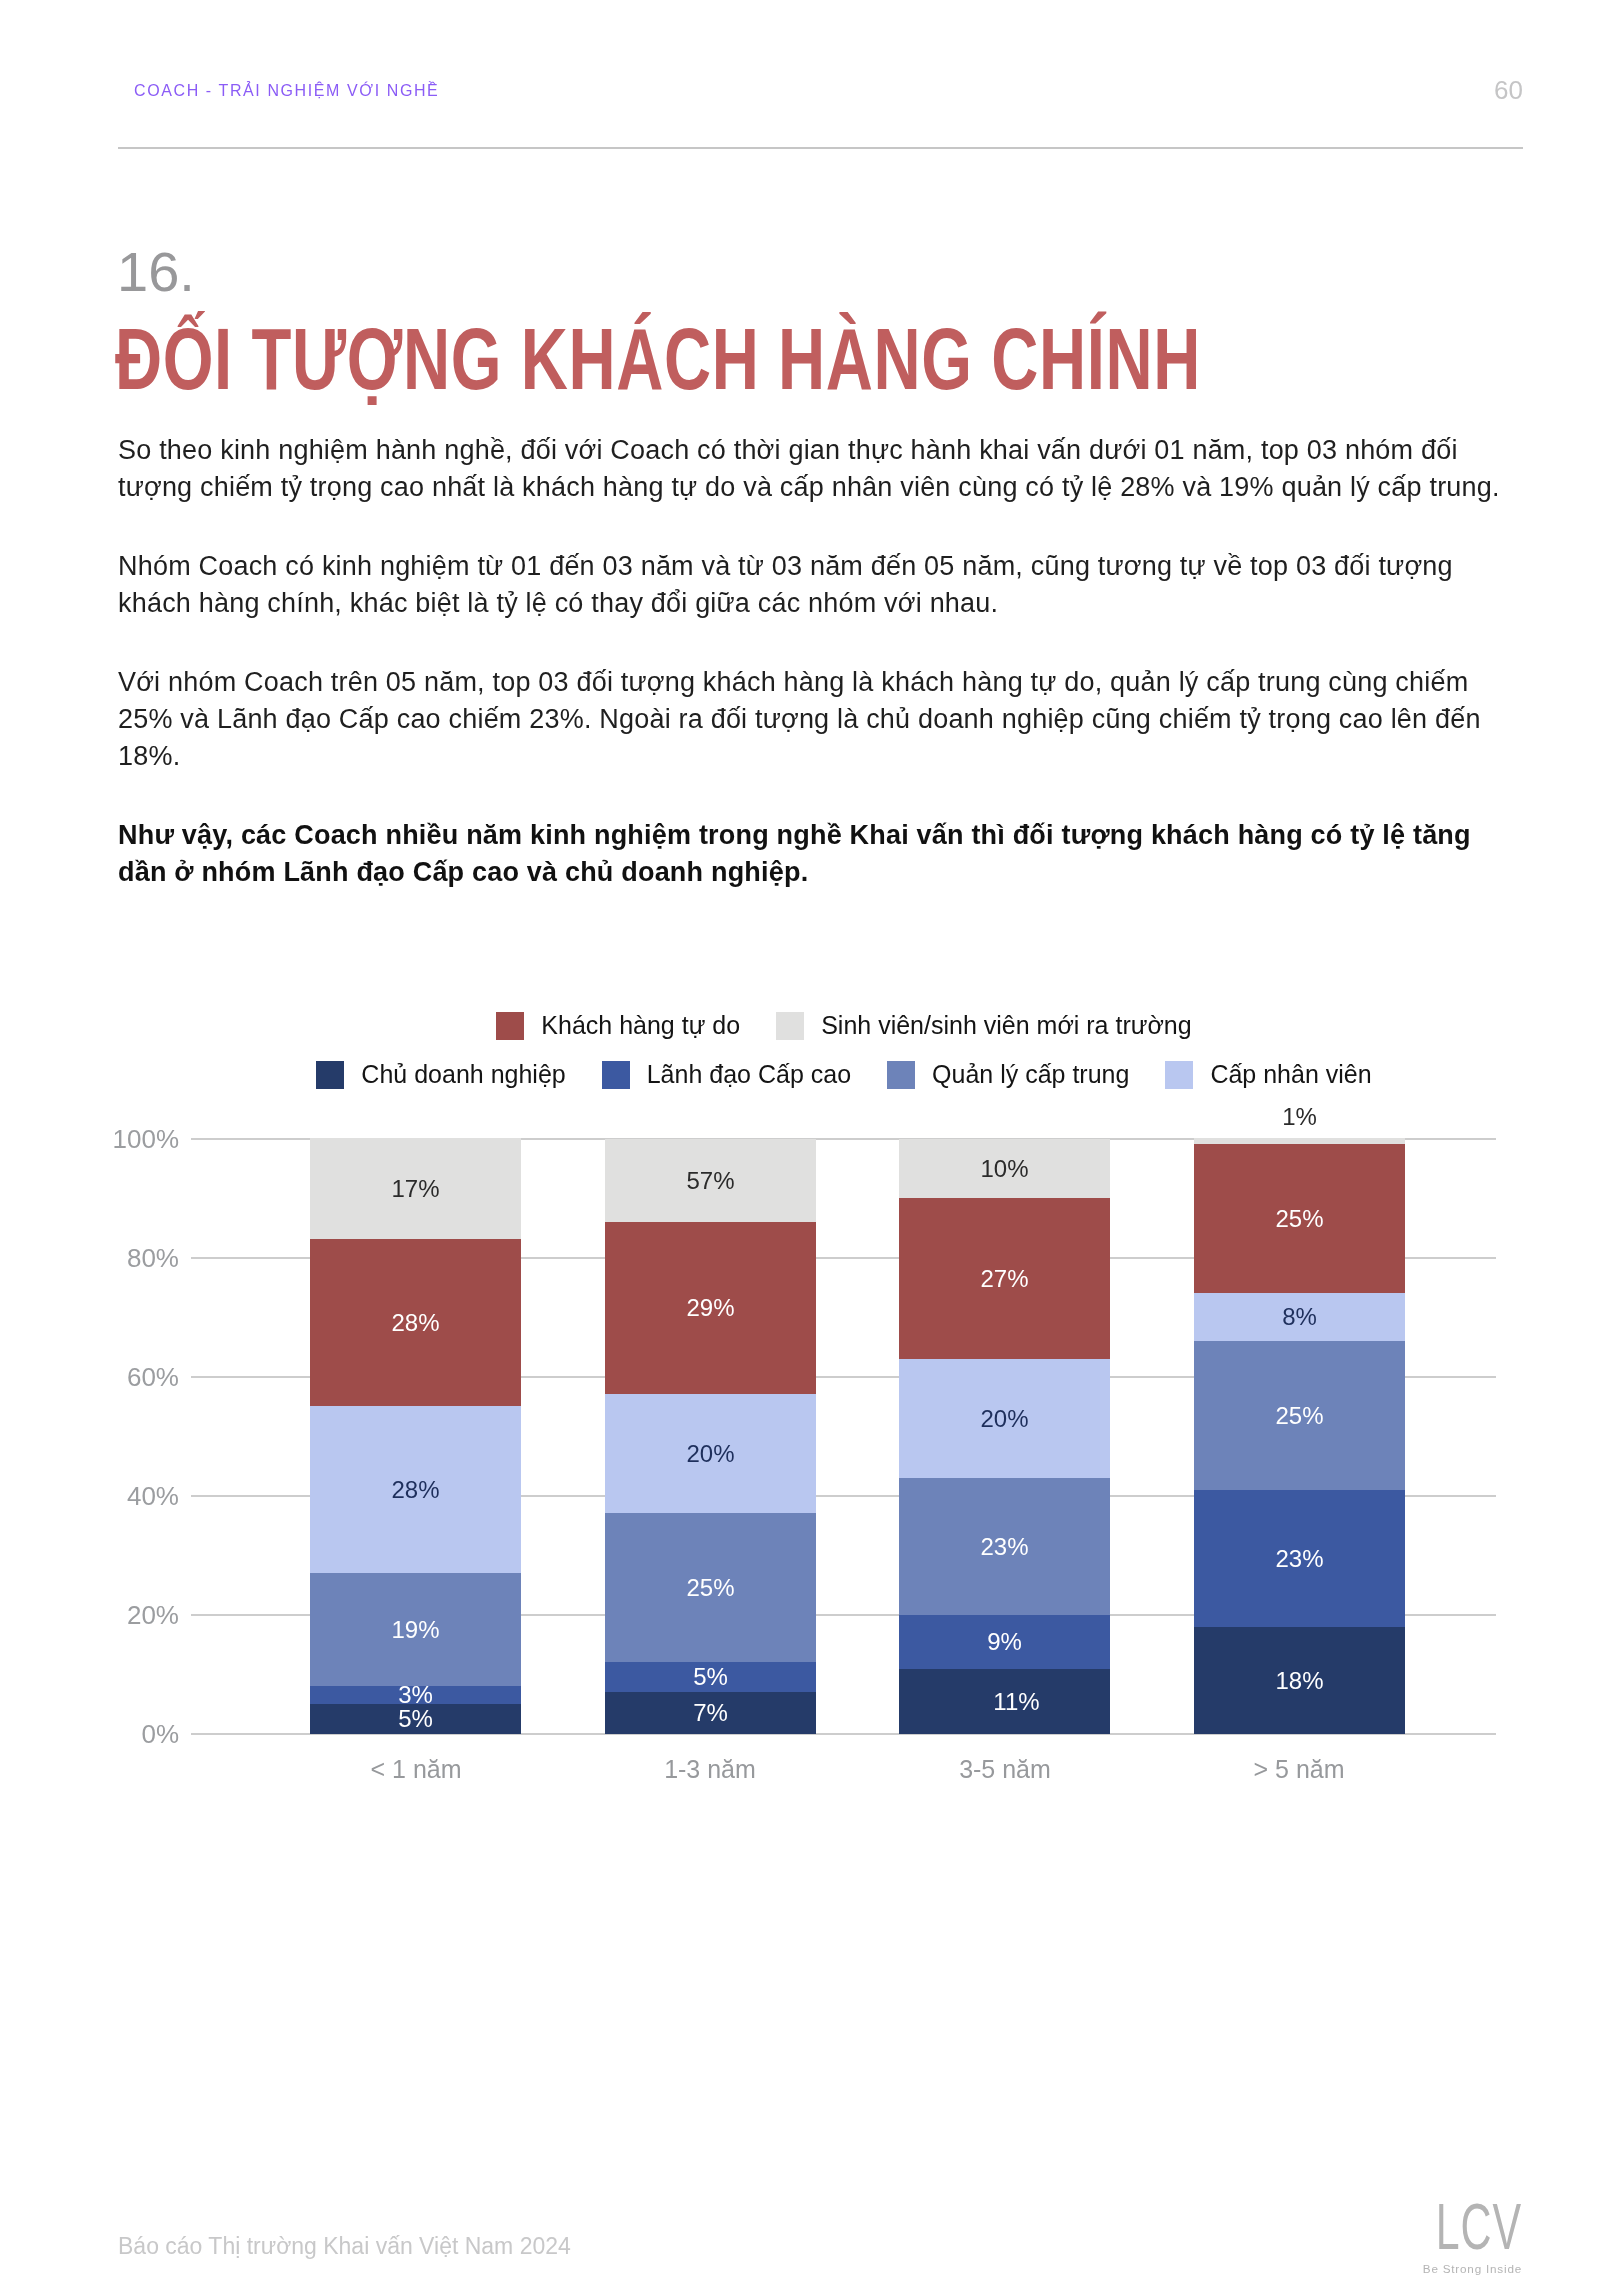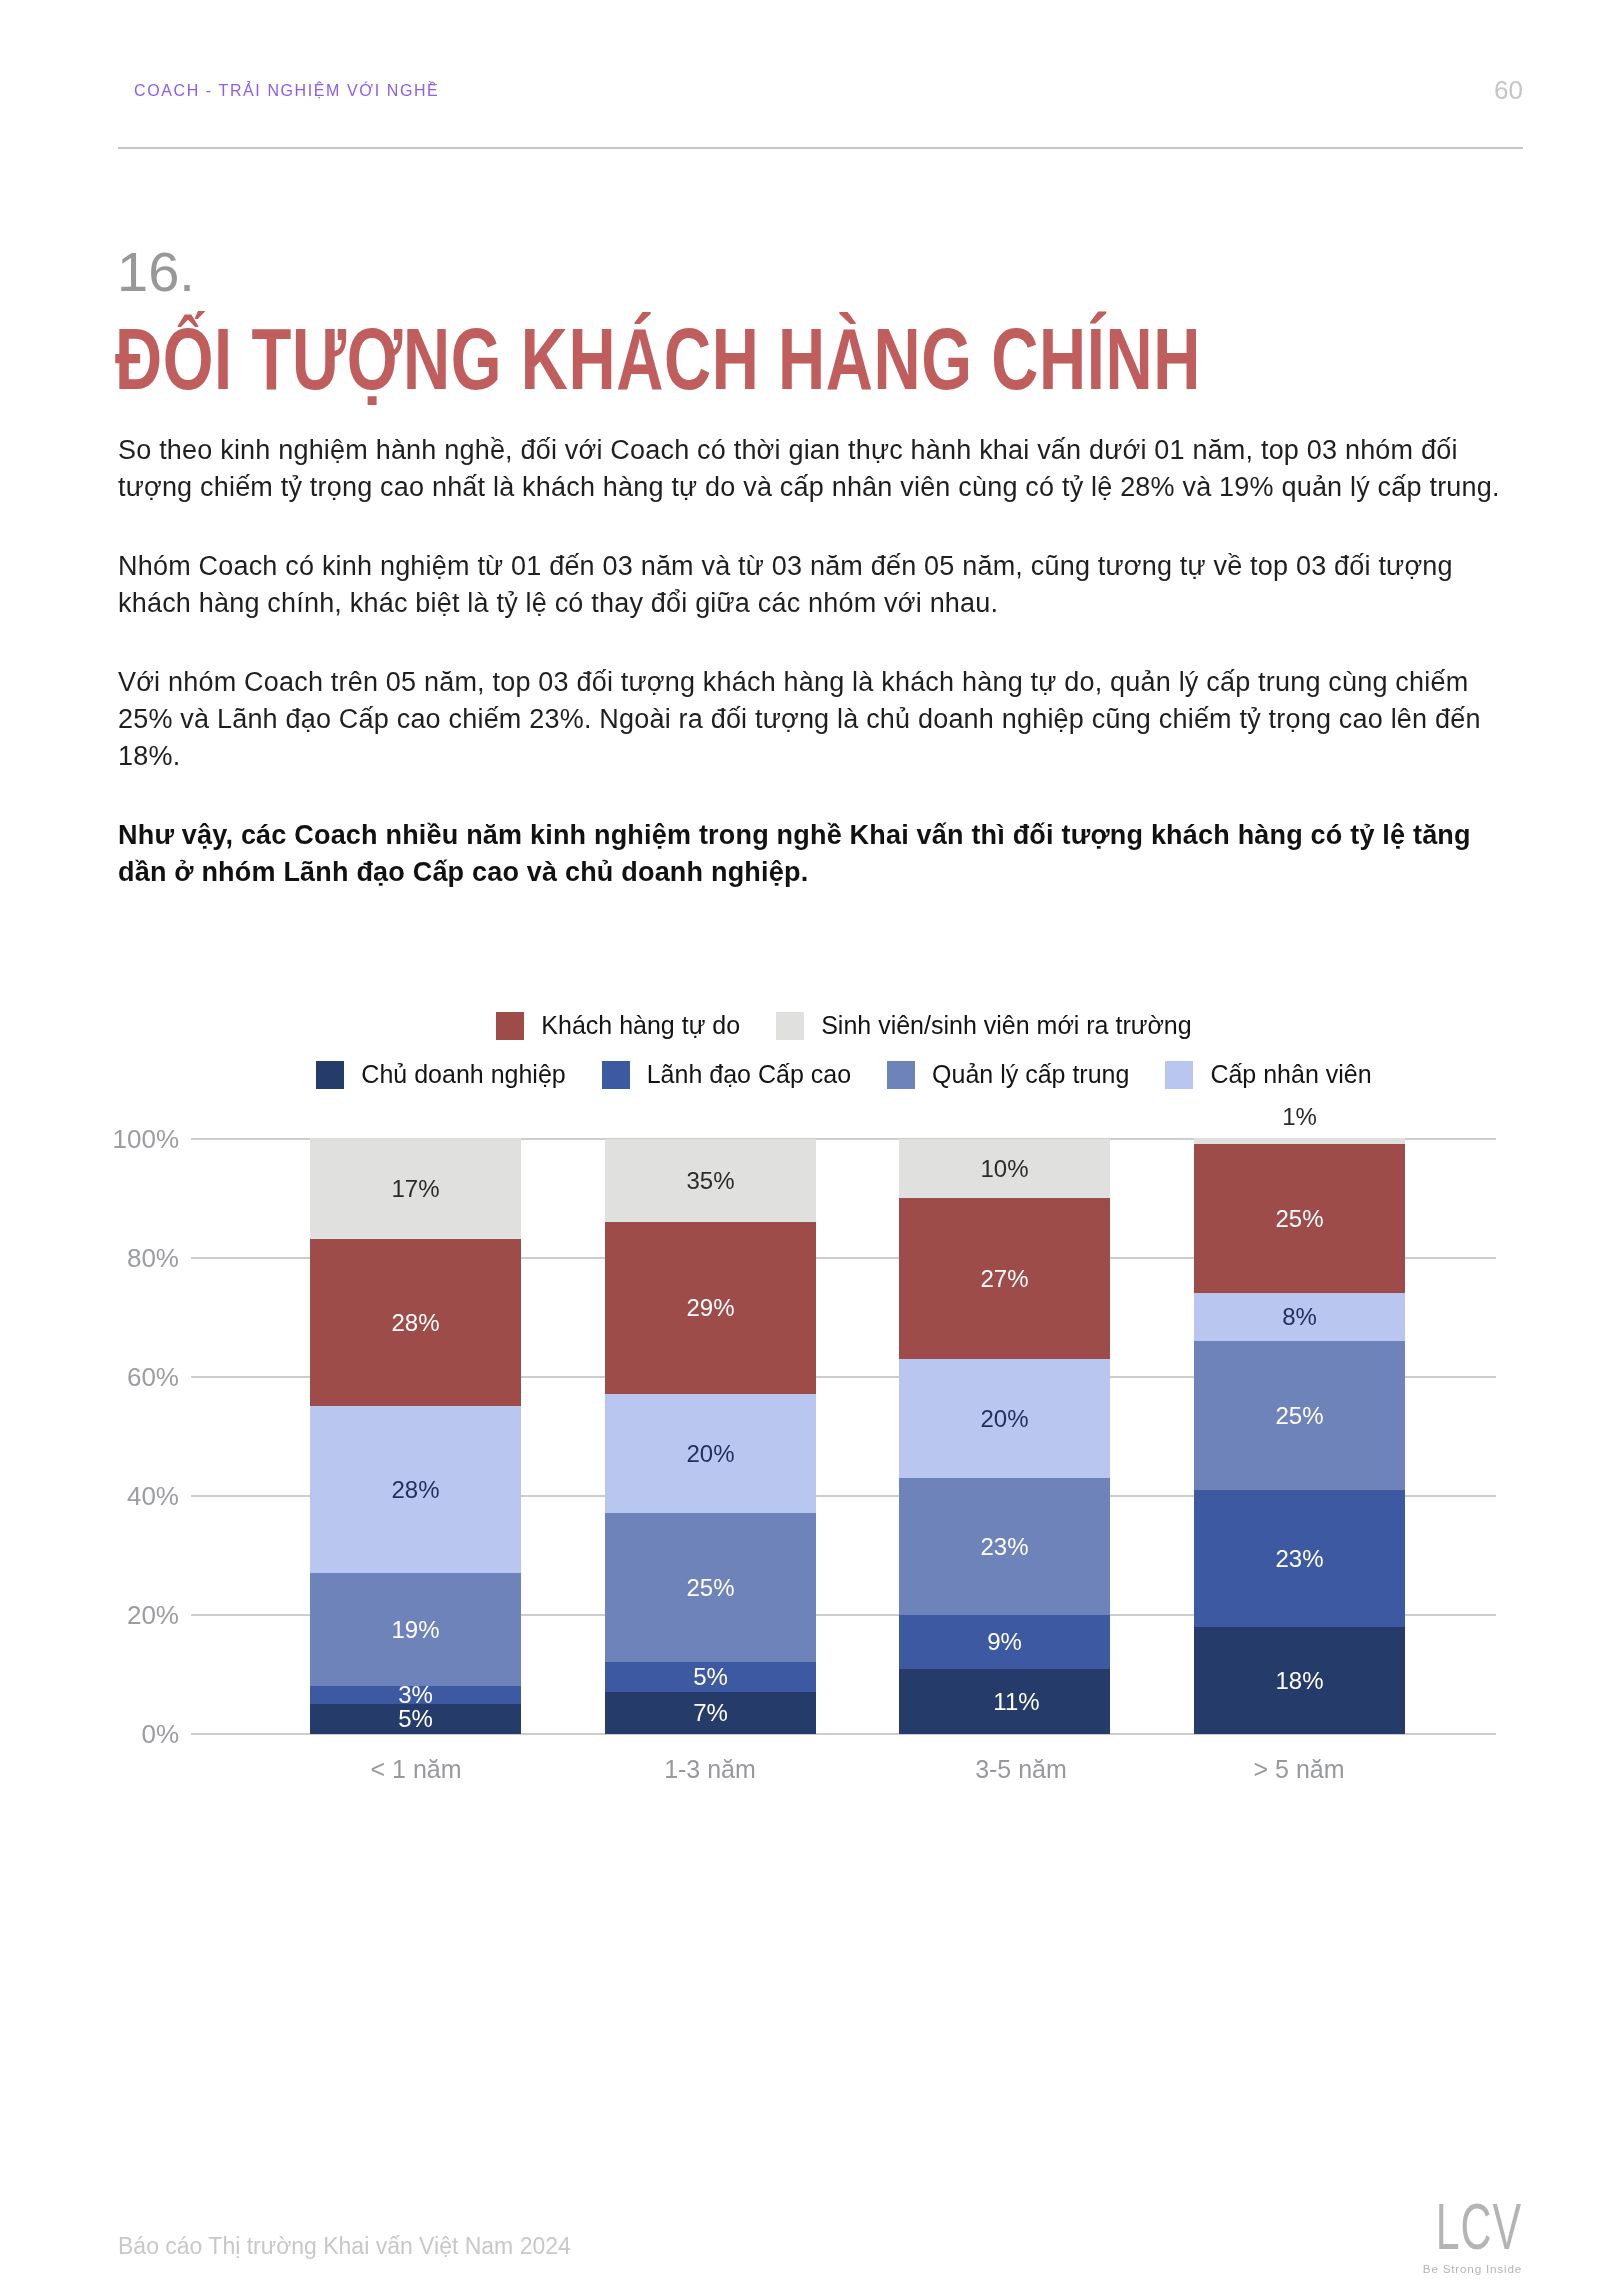--- a/index.html
+++ b/index.html
@@ -145,21 +145,21 @@
           <div class="seg" style="height: 149px; background: rgb(109, 131, 185);">
             <span class="seg-label" style="color: rgb(255, 255, 255);">25%</span>
           </div>
           <div class="seg" style="height: 119px; background: rgb(185, 199, 240);">
             <span class="seg-label" style="color: rgb(30, 47, 92);">20%</span>
           </div>
           <div class="seg" style="height: 172px; background: rgb(158, 76, 74);">
             <span class="seg-label" style="color: rgb(255, 255, 255);">29%</span>
           </div>
           <div class="seg" style="height: 83px; background: rgb(224, 224, 223);">
-            <span class="seg-label" style="color: rgb(43, 43, 43);">35%</span>
+            <span class="seg-label" style="color: rgb(43, 43, 43);">57%</span>
           </div>
         </div>
         <div class="x-tick-label" style="left: 519px;">1-3 năm</div>
         <div class="bar" style="left: 708px;">
           <div class="seg" style="height: 65px; background: rgb(37, 59, 105); padding-left: 24px;">
             <span class="seg-label" style="color: rgb(255, 255, 255);">11%</span>
           </div>
           <div class="seg" style="height: 54px; background: rgb(60, 89, 161);">
             <span class="seg-label" style="color: rgb(255, 255, 255);">9%</span>
           </div>
@@ -169,21 +169,21 @@
           <div class="seg" style="height: 119px; background: rgb(185, 199, 240);">
             <span class="seg-label" style="color: rgb(30, 47, 92);">20%</span>
           </div>
           <div class="seg" style="height: 161px; background: rgb(158, 76, 74);">
             <span class="seg-label" style="color: rgb(255, 255, 255);">27%</span>
           </div>
           <div class="seg" style="height: 59px; background: rgb(224, 224, 223);">
             <span class="seg-label" style="color: rgb(43, 43, 43);">10%</span>
           </div>
         </div>
-        <div class="x-tick-label" style="left: 814px; margin-left: 16px;">3-5 năm</div>
+        <div class="x-tick-label" style="left: 814px;">3-5 năm</div>
         <div class="bar" style="left: 1003px;">
           <div class="seg" style="height: 107px; background: rgb(37, 59, 105);">
             <span class="seg-label" style="color: rgb(255, 255, 255);">18%</span>
           </div>
           <div class="seg" style="height: 137px; background: rgb(60, 89, 161);">
             <span class="seg-label" style="color: rgb(255, 255, 255);">23%</span>
           </div>
           <div class="seg" style="height: 149px; background: rgb(109, 131, 185);">
             <span class="seg-label" style="color: rgb(255, 255, 255);">25%</span>
           </div>

